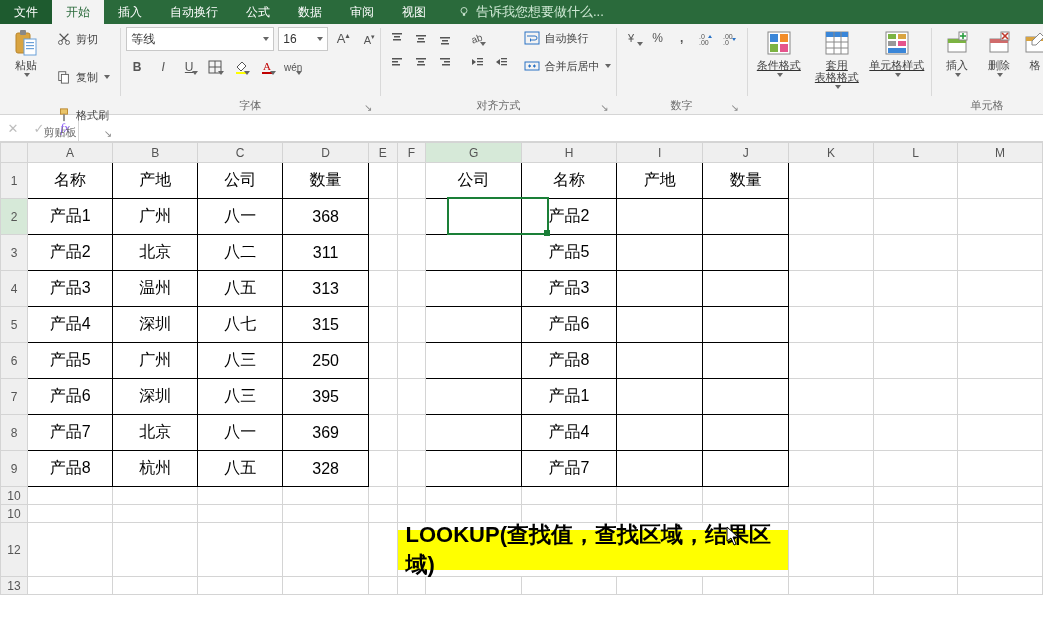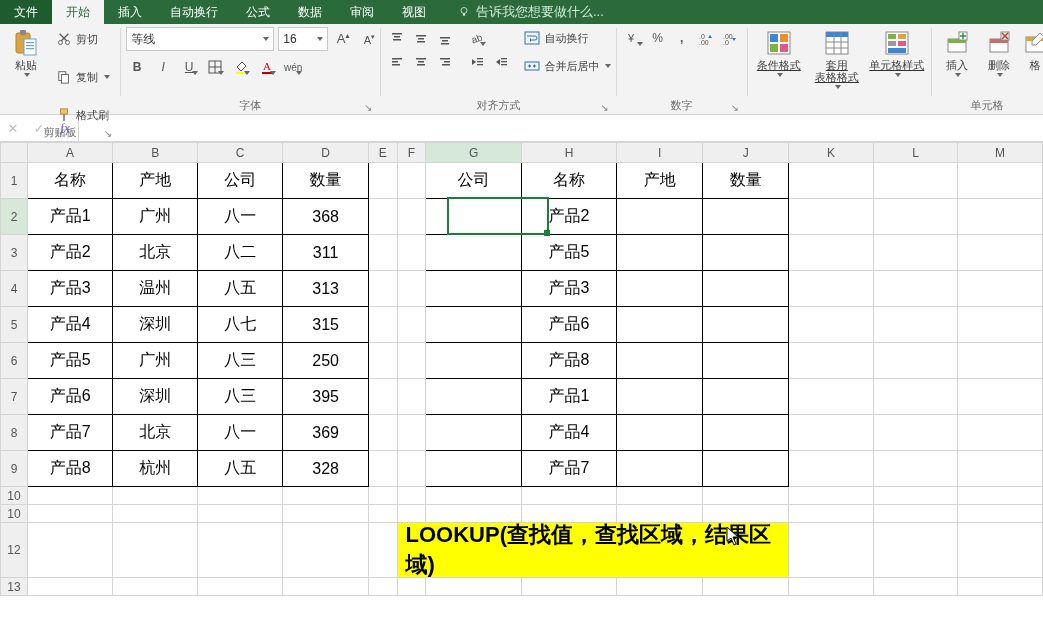--- a/index.html
+++ b/index.html
@@ -1288,21 +1288,21 @@
             <td>
               <div class="cell"></div>
             </td>
             <td>
               <div class="cell"></div>
             </td>
             <td>
               <div class="cell"></div>
             </td>
             <td colspan="5">
-              <div class="banner" style="height:54px">LOOKUP(查找值，查找区域，结果区域)</div>
+              <div class="banner" style="height:40px">LOOKUP(查找值，查找区域，结果区域)</div>
             </td>
             <td>
               <div class="cell"></div>
             </td>
             <td>
               <div class="cell"></div>
             </td>
             <td>
               <div class="cell"></div>
             </td>

